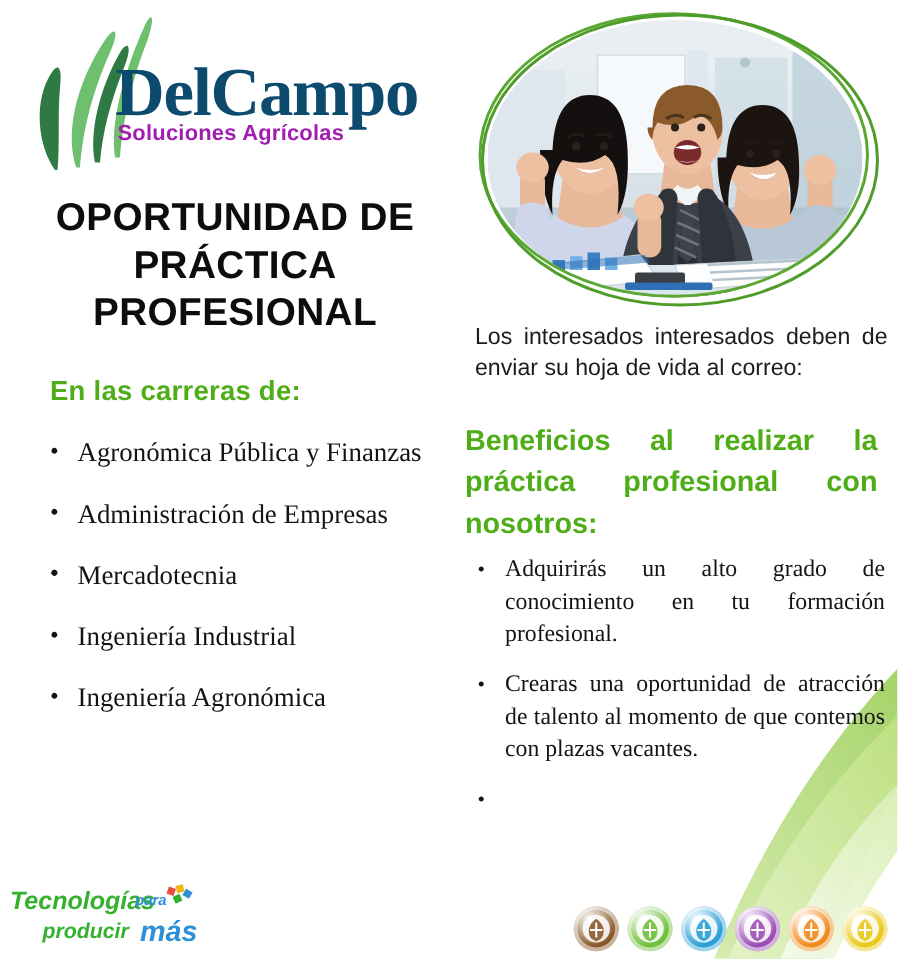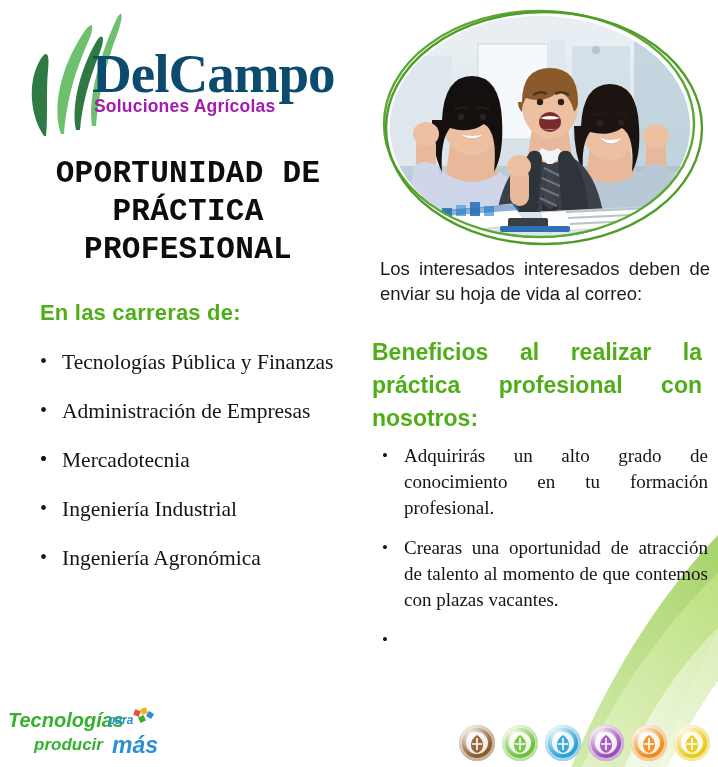--- a/index.html
+++ b/index.html
@@ -30,21 +30,21 @@
   }
   .logo-sub{
     font-family:"Liberation Sans",sans-serif;
     font-size:17.5px;font-weight:700;color:#a21caf;
     margin-top:-6px;margin-left:2px;letter-spacing:.2px;
   }
 
   .headline{
     position:absolute;left:18px;top:155px;width:340px;
     text-align:center;
-    font-family:Liberation Mono, monospace;
+    font-family:Liberation Sans, sans-serif;
     font-weight:700;
     font-size:31px;line-height:38px;
     letter-spacing:.3px;
     color:#0d0d0d;
   }
 
   .carreras-title{
     position:absolute;left:40px;top:300px;
     font-size:22px;font-weight:700;color:#4fae18;
     letter-spacing:.2px;
@@ -166,21 +166,21 @@
       <div class="logo-text">
         <div class="logo-name">DelCampo</div>
         <div class="logo-sub">Soluciones Agrícolas</div>
       </div>
     </div>
 
     <div class="headline">OPORTUNIDAD DE PRÁCTICA PROFESIONAL</div>
 
     <div class="carreras-title">En las carreras de:</div>
     <ul class="carreras-list" id="careers-list">
-        <li><span class="bul">•</span><span>Tecnologías Pública y Finanzas</span></li>
+        <li><span class="bul">•</span><span>Agronómica Pública y Finanzas</span></li>
         <li><span class="bul">•</span><span>Administración de Empresas</span></li>
         <li><span class="bul">•</span></li>
         <li><span class="bul">•</span><span>Mercadotecnia</span></li>
         <li><span class="bul">•</span><span>Ingeniería Industrial</span></li>
         <li><span class="bul">•</span><span>Ingeniería Agronómica</span></li>
       </ul>
 
     <svg class="tagline" viewBox="0 0 160 56">
       <g font-family="Liberation Sans, sans-serif" font-style="italic" font-weight="700">
         <text id="tl1a" x="2" y="24" font-size="20" fill="#35b12f">Tecnologías</text>

